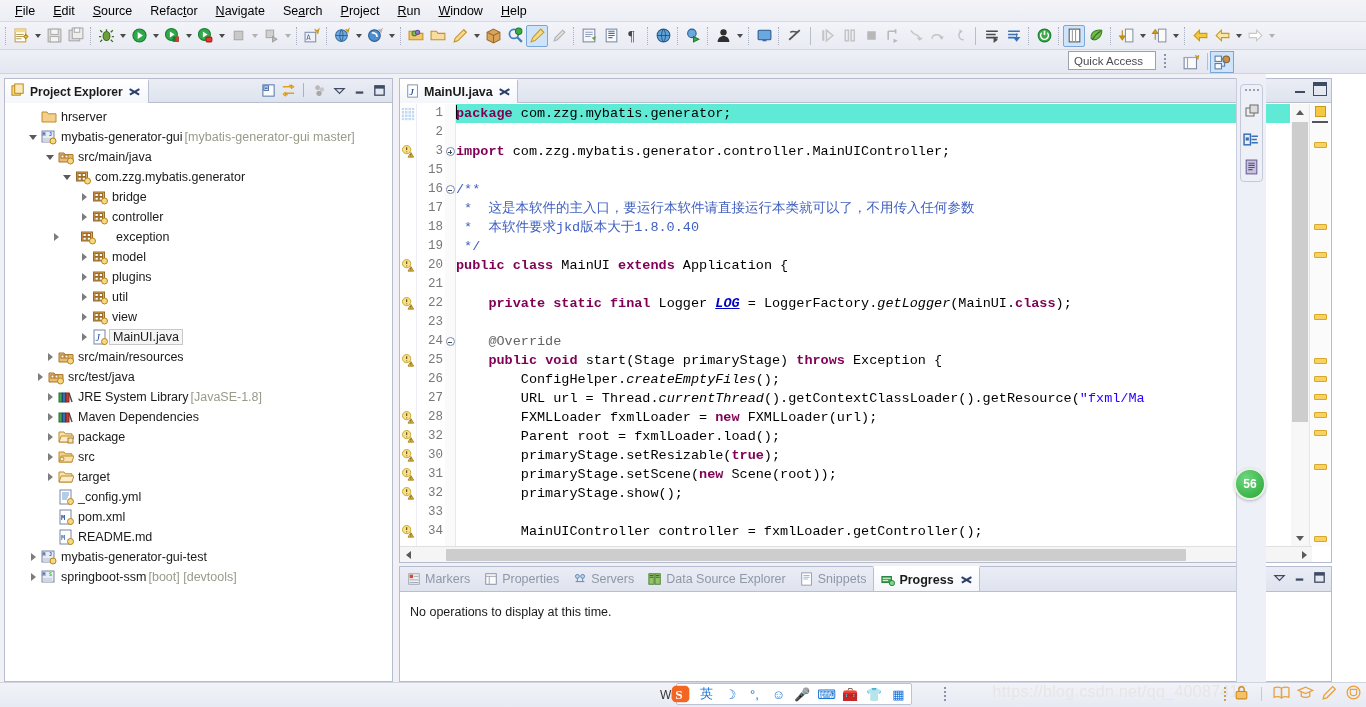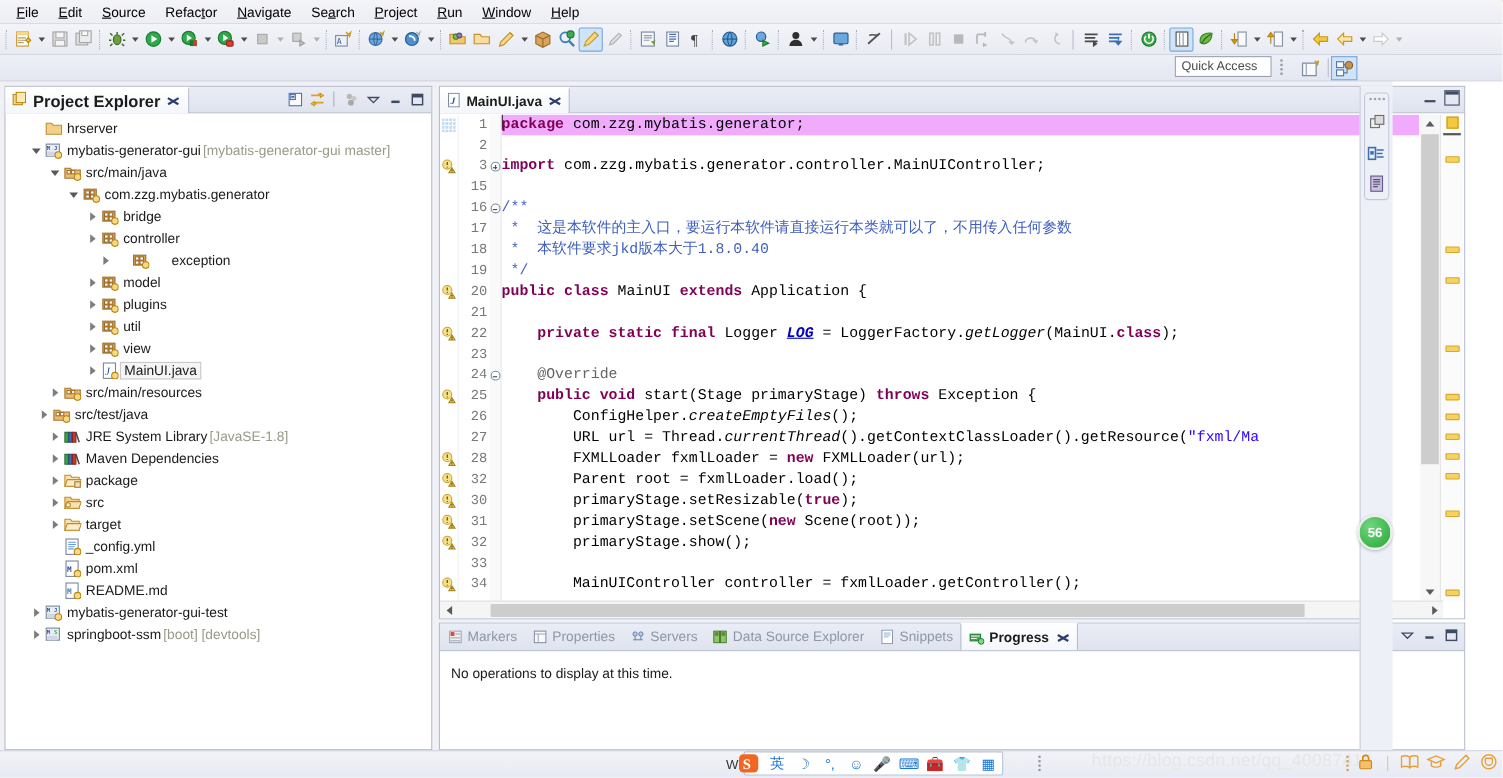--- a/index.html
+++ b/index.html
@@ -129,21 +129,21 @@
     border-bottom: 1px solid #b8c0d0;
   }
   .pe-tab {
     position: absolute; left: 0; top: 0;
     height: 24px;
     display: flex; align-items: center;
     padding: 0 8px 0 6px;
     background: linear-gradient(to bottom, #ffffff 0%, #f4f6fb 100%);
     border-right: 1px solid #b8c0d0;
     border-top: 2px solid #ffffff;
-    font-size: 15px;
+    font-size: 12px;
     font-weight: bold;
     color: #1b1b1b;
   }
   .pe-tab .tlabel { margin: 0 5px 0 4px; }
   .xclose {
     position: relative; width: 12px; height: 12px; display:inline-block;
   }
   .xclose::before, .xclose::after {
     content:""; position:absolute; left:1px; top:5px; width:11px; height:1.5px; background:#2c3e6b;
   }
@@ -260,21 +260,21 @@
     content:""; position:absolute; left:3px; top:2px; width:1px; height:4px; background:#3b4a66;
   }
   .ed-code {
     position:absolute; left:56px; top:0; right:41px; bottom:16px;
     overflow:hidden;
     font-family: "Liberation Mono", monospace;
     font-size:13.5px;
     white-space: pre;
   }
   .cl { height:19px; line-height:19px; color:#000; }
-  .cl.hl { background:#f0abfc; }
+  .cl.hl { background:#5eead4; }
   .kw { color:#7f0055; font-weight:bold; }
   .cmt { color:#3f5fbf; }
   .str { color:#2a00ff; }
   .ann { color:#646464; }
   .fld { color:#0000c0; font-style:italic; font-weight:bold; text-decoration:underline;}
   .mth { color:#000; font-style:italic; }
   .caret {
     display:inline-block; width:1px; height:14px; background:#000;
     vertical-align:-2px; margin-right:-1px;
   }
@@ -883,21 +883,21 @@
               <rect x="1.5" y="3" width="11" height="9" fill="#e0a85c" stroke="#9a6b28"></rect>
               <rect x="3" y="4.5" width="3.3" height="3" fill="#fff" stroke="#9a6b28"></rect>
               <rect x="7.2" y="4.5" width="3.3" height="3" fill="#fff" stroke="#9a6b28"></rect>
               <rect x="3" y="8.2" width="3.3" height="3" fill="#fff" stroke="#9a6b28"></rect>
               <rect x="7.2" y="8.2" width="3.3" height="3" fill="#fff" stroke="#9a6b28"></rect>
               <circle cx="12.5" cy="12" r="3" fill="#f5d98a" stroke="#b8860b"></circle>
             </svg>
           </span>
           <span><span class="tlab">controller</span></span>
         </div>
-        <div class="trow" style="padding-left: 84px; gap: 16px;">
+        <div class="trow" style="padding-left: 44px; gap: 16px;">
           <span class="twist closed"></span>
           <span class="ticon">
             <svg width="16" height="16" viewBox="0 0 16 16">
               <rect x="1.5" y="3" width="11" height="9" fill="#e0a85c" stroke="#9a6b28"></rect>
               <rect x="3" y="4.5" width="3.3" height="3" fill="#fff" stroke="#9a6b28"></rect>
               <rect x="7.2" y="4.5" width="3.3" height="3" fill="#fff" stroke="#9a6b28"></rect>
               <rect x="3" y="8.2" width="3.3" height="3" fill="#fff" stroke="#9a6b28"></rect>
               <rect x="7.2" y="8.2" width="3.3" height="3" fill="#fff" stroke="#9a6b28"></rect>
               <circle cx="12.5" cy="12" r="3" fill="#f5d98a" stroke="#b8860b"></circle>
             </svg>

